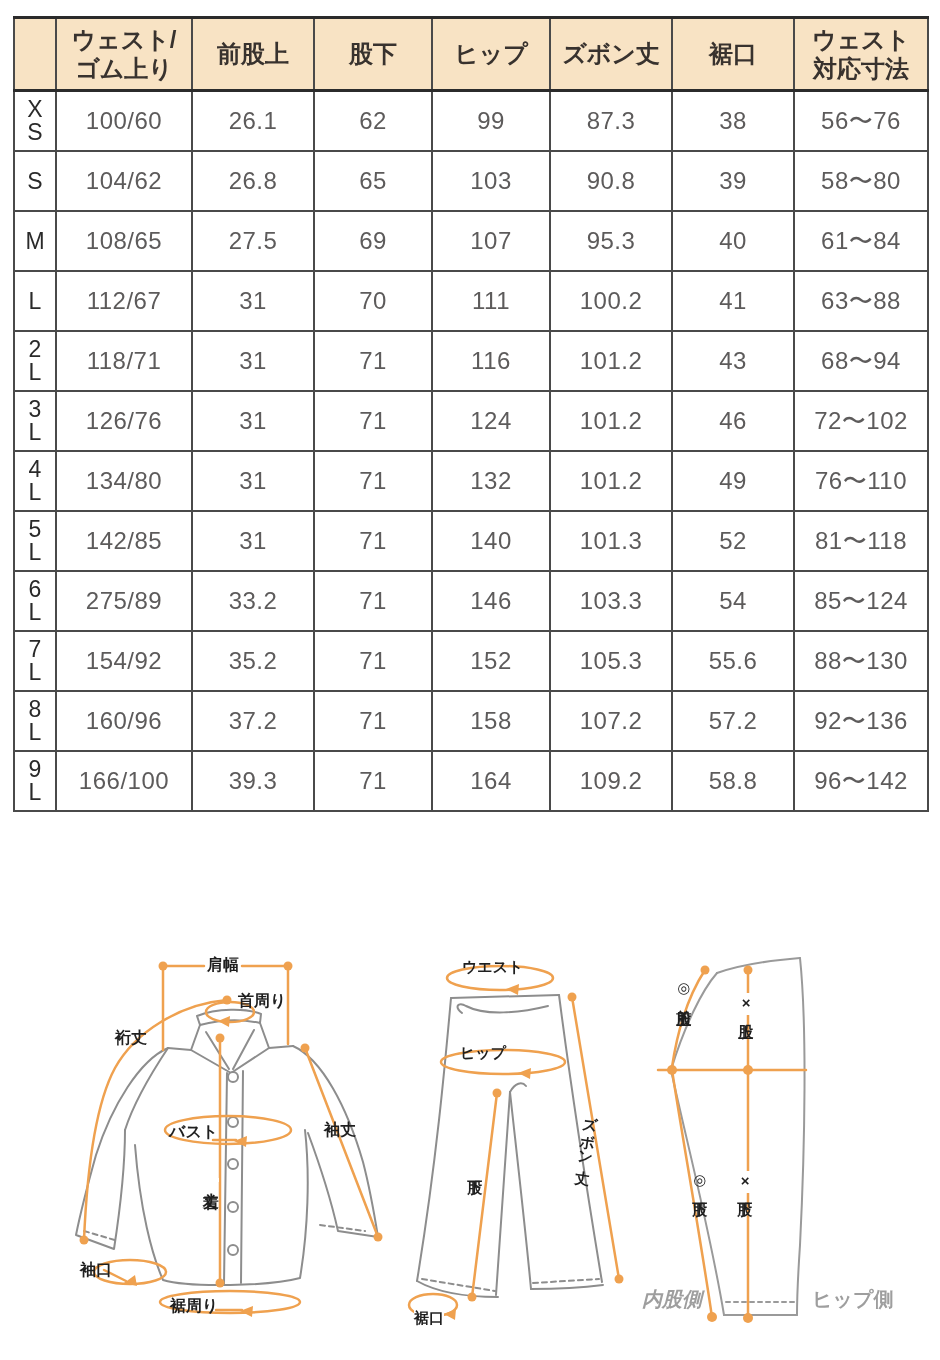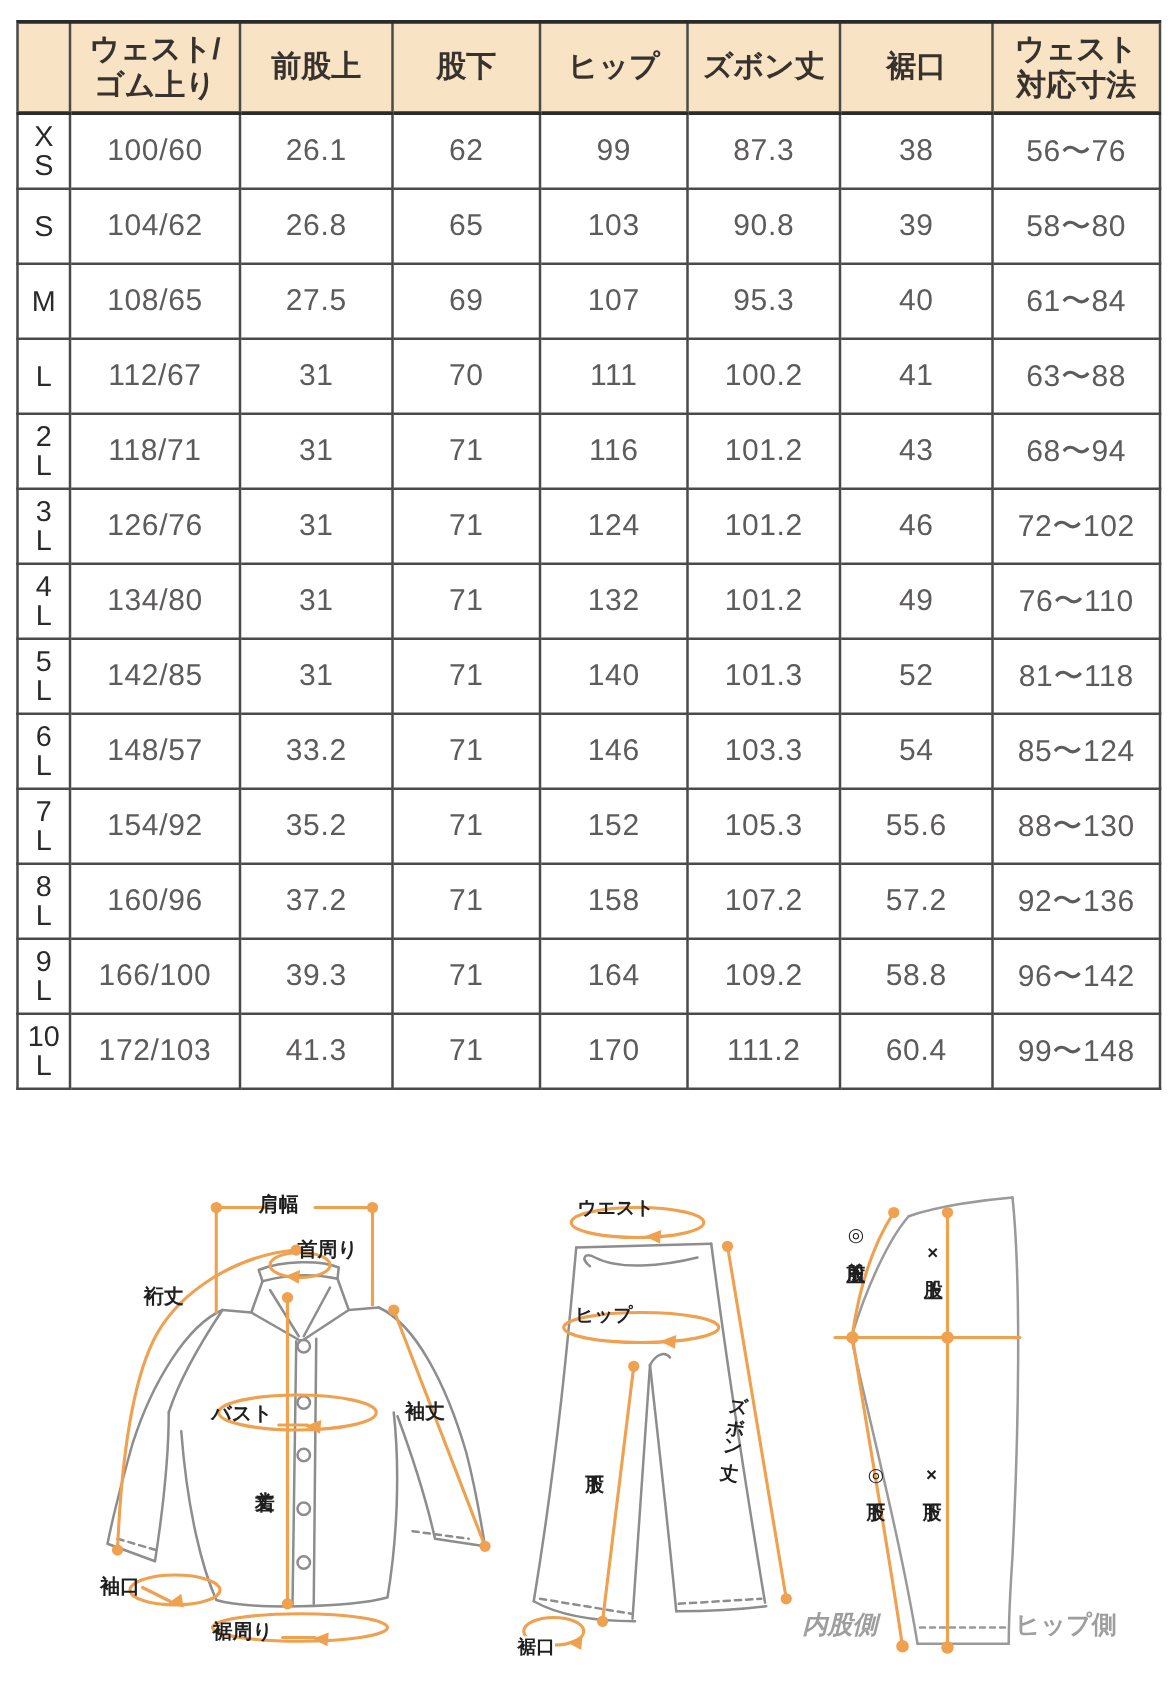--- a/index.html
+++ b/index.html
@@ -11,21 +11,21 @@
      border-collapse:collapse;table-layout:fixed;
      border:2px solid #3c3c3c;border-top:3px solid #2b2b2b;}
   table.size-table th,table.size-table td{border:2px solid #4a4a4a;text-align:center;vertical-align:middle;}
   table.size-table thead th{background:#f8e3c4;color:#38322e;font-weight:bold;font-size:24px;
      height:70px;line-height:1.22;white-space:pre-line;border-bottom:3px solid #2b2b2b;padding:0 2px;}
   table.size-table tbody td{background:#fff;color:#5d5b5b;font-size:24px;height:56px;letter-spacing:0.5px;}
   table.size-table tbody th.size-cell{background:#fff;color:#2a2a2a;font-weight:normal;
      font-size:23px;line-height:0.98;padding:0;}
 
   
-  .diagram{position:absolute;padding-left:10px;}
+  .diagram{position:absolute;}
   .dlabel{position:absolute;color:#1f1f1f;font-weight:bold;font-size:16px;line-height:1.05;white-space:nowrap;}
   .dlabel.small{font-size:15px;}
   .vlabel{writing-mode:vertical-rl;text-orientation:upright;letter-spacing:1px;}
   .whitebg{background:#ffffff;padding:1px 0;}
   .graylabel{position:absolute;color:#9e9e9e;font-weight:bold;font-size:20px;white-space:nowrap;}
   .tilt{transform:rotate(8deg);}
 
   .note{position:absolute;left:72px;top:1316px;font-size:27px;font-weight:bold;color:#1c1c1c;letter-spacing:1px;}
 
   svg{display:block;}
@@ -137,21 +137,21 @@
           <td>142/85</td>
           <td>31</td>
           <td>71</td>
           <td>140</td>
           <td>101.3</td>
           <td>52</td>
           <td>81〜118</td>
         </tr>
         <tr>
           <th class="size-cell">6<br>L</th>
-          <td>148/57</td>
+          <td>275/89</td>
           <td>33.2</td>
           <td>71</td>
           <td>146</td>
           <td>103.3</td>
           <td>54</td>
           <td>85〜124</td>
         </tr>
         <tr>
           <th class="size-cell">7<br>L</th>
           <td>154/92</td>
@@ -174,30 +174,20 @@
         </tr>
         <tr>
           <th class="size-cell">9<br>L</th>
           <td>166/100</td>
           <td>39.3</td>
           <td>71</td>
           <td>164</td>
           <td>109.2</td>
           <td>58.8</td>
           <td>96〜142</td>
-        </tr>
-        <tr>
-          <th class="size-cell">10<br>L</th>
-          <td>172/103</td>
-          <td>41.3</td>
-          <td>71</td>
-          <td>170</td>
-          <td>111.2</td>
-          <td>60.4</td>
-          <td>99〜148</td>
         </tr>
       </tbody>
   </table>
 
   <div class="diagram" style="left:0;top:940px;width:470px;height:420px;">
     <svg width="470" height="420" viewBox="0 0 470 420">
 
       <g stroke="#8d8d8d" stroke-width="2" fill="none" stroke-linecap="round" stroke-linejoin="round">
         <path d="M197,76 C216,68 247,68 261,74 L260,83 C242,79 222,79 200,85 Z"></path>
         <path d="M200,85 L191,110 L231,133"></path>

